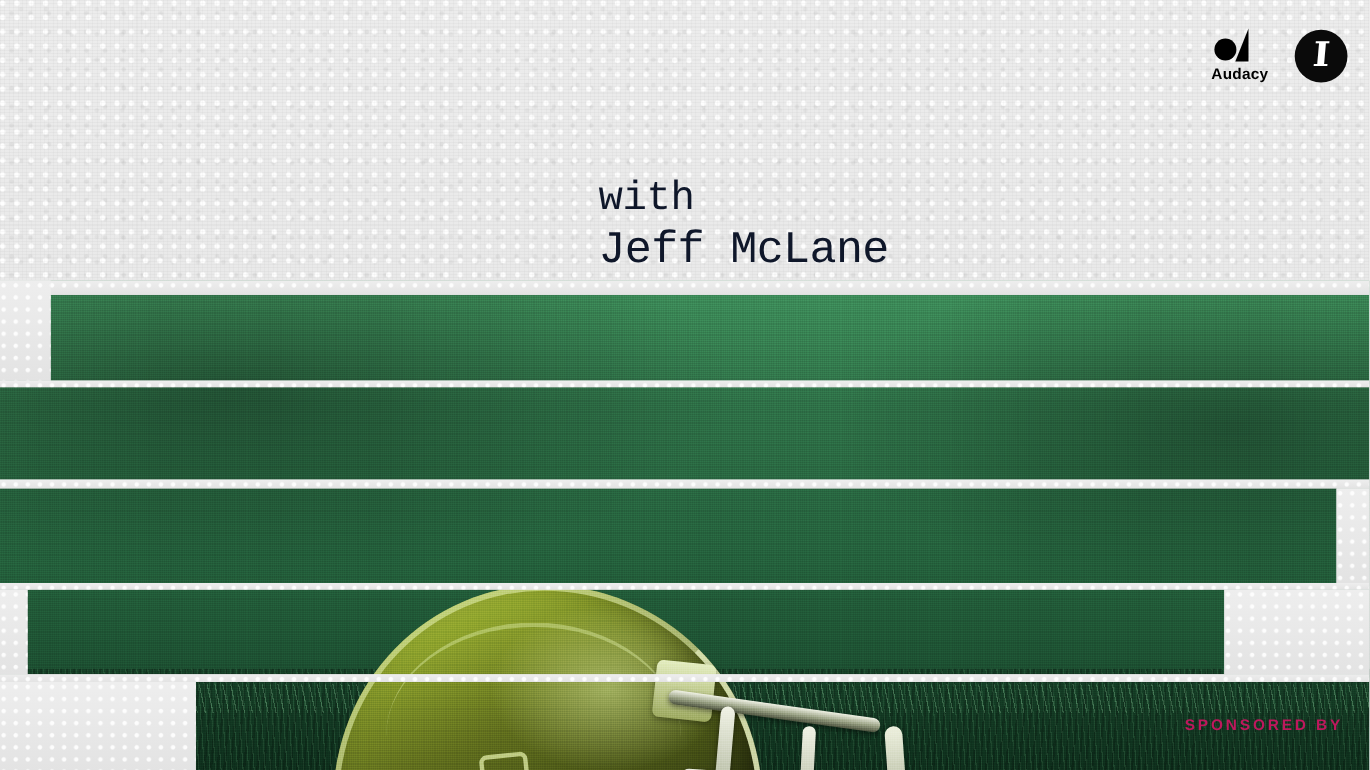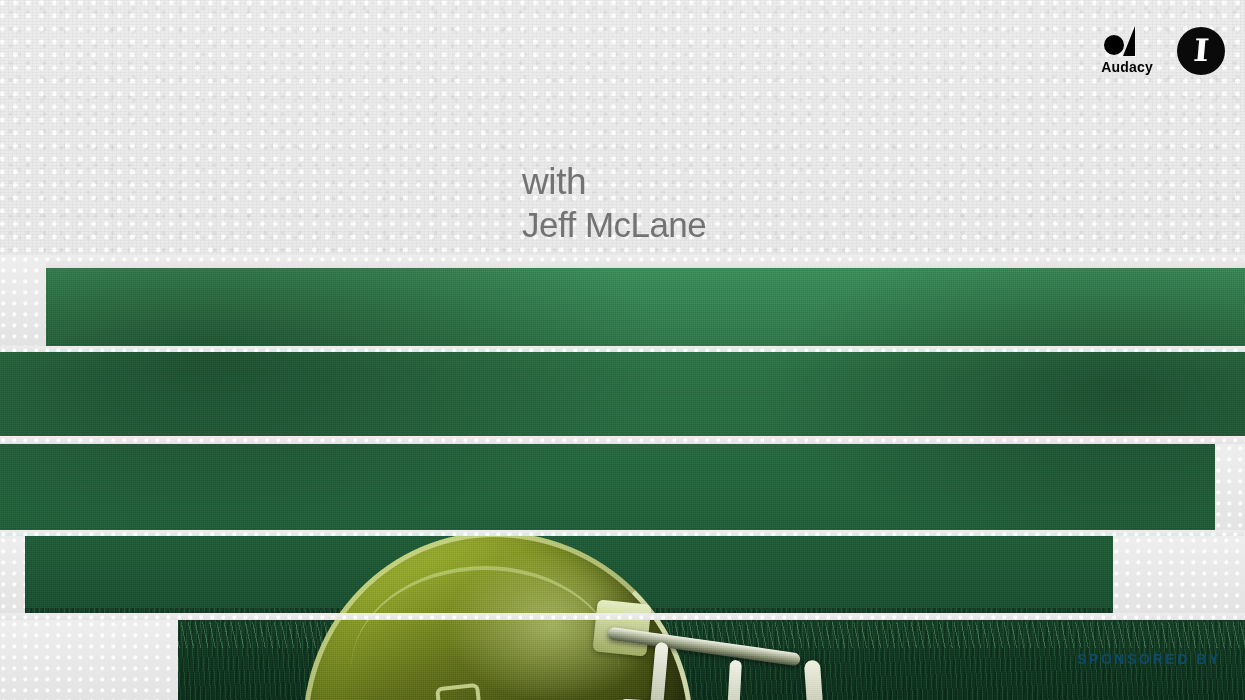--- a/index.html
+++ b/index.html
@@ -123,26 +123,26 @@
   .line1,.line2{
     font-family:"DejaVu Serif","Liberation Serif",serif;
     font-weight:700;line-height:.82;letter-spacing:-.012em;
     color:#000;margin:0;white-space:nowrap;
     transform:scaleX(.80);transform-origin:left top;
   }
   .line1{font-size:95px;}
   .line2{font-size:95px;margin-top:14px;}
   .un{color:#3d6b4a;}
   .byline{
-    position:absolute;left:522px;top:160px;
-    font-family:Liberation Sans, sans-serif;font-weight:400;
-    font-size:37px;line-height:1.18;color:#737373;letter-spacing:-.01em;
+    position:absolute;left:544px;top:160px;
+    font-family:Liberation Mono, monospace;font-weight:400;
+    font-size:37px;line-height:1.18;color:#0f172a;letter-spacing:-.01em;
   }
   .byline span{display:block;}
-  .byline .nm{font-size:35px;font-weight:500;letter-spacing:-.015em;}
+  .byline .nm{font-size:41px;font-weight:500;letter-spacing:-.015em;}
 
   
   .logos{position:absolute;right:20px;top:26px;display:flex;align-items:center;gap:24px;}
   .audacy{display:flex;flex-direction:column;align-items:center;gap:3px;}
   .audacy-mark{position:relative;width:46px;height:30px;}
   .audacy-dot{position:absolute;left:0;top:9px;width:20px;height:20px;border-radius:50%;background:#000;}
   .audacy-wedge{
     position:absolute;left:19px;top:0;width:0;height:0;
     border-left:12px solid transparent;border-right:0 solid transparent;
     border-bottom:30px solid #000;
@@ -154,21 +154,21 @@
   }
   .inq-letter{
     font-family:"DejaVu Serif","Liberation Serif",serif;
     font-weight:700;font-size:31px;color:#fff;line-height:1;
     transform:skewX(-5deg) scaleX(1.06);
   }
 
   
   .sponsor{position:absolute;right:24px;bottom:24px;display:flex;align-items:flex-end;gap:18px;}
   .sponsor-label{
-    font-size:14px;font-weight:700;letter-spacing:2.6px;color:#0c4a6e;
+    font-size:14px;font-weight:700;letter-spacing:2.6px;color:#be185d;
     padding-bottom:9px;
   }
   .wawa{position:relative;}
   .wawa-word{
     font-family:"DejaVu Sans","Liberation Sans",sans-serif;
     font-weight:700;font-style:italic;font-size:48px;color:#fff;
     letter-spacing:-2px;line-height:1;transform:scaleX(1.04);
   }
   .wawa-goose{position:absolute;left:47px;top:-13px;width:34px;height:16px;}
   .wawa-reg{

